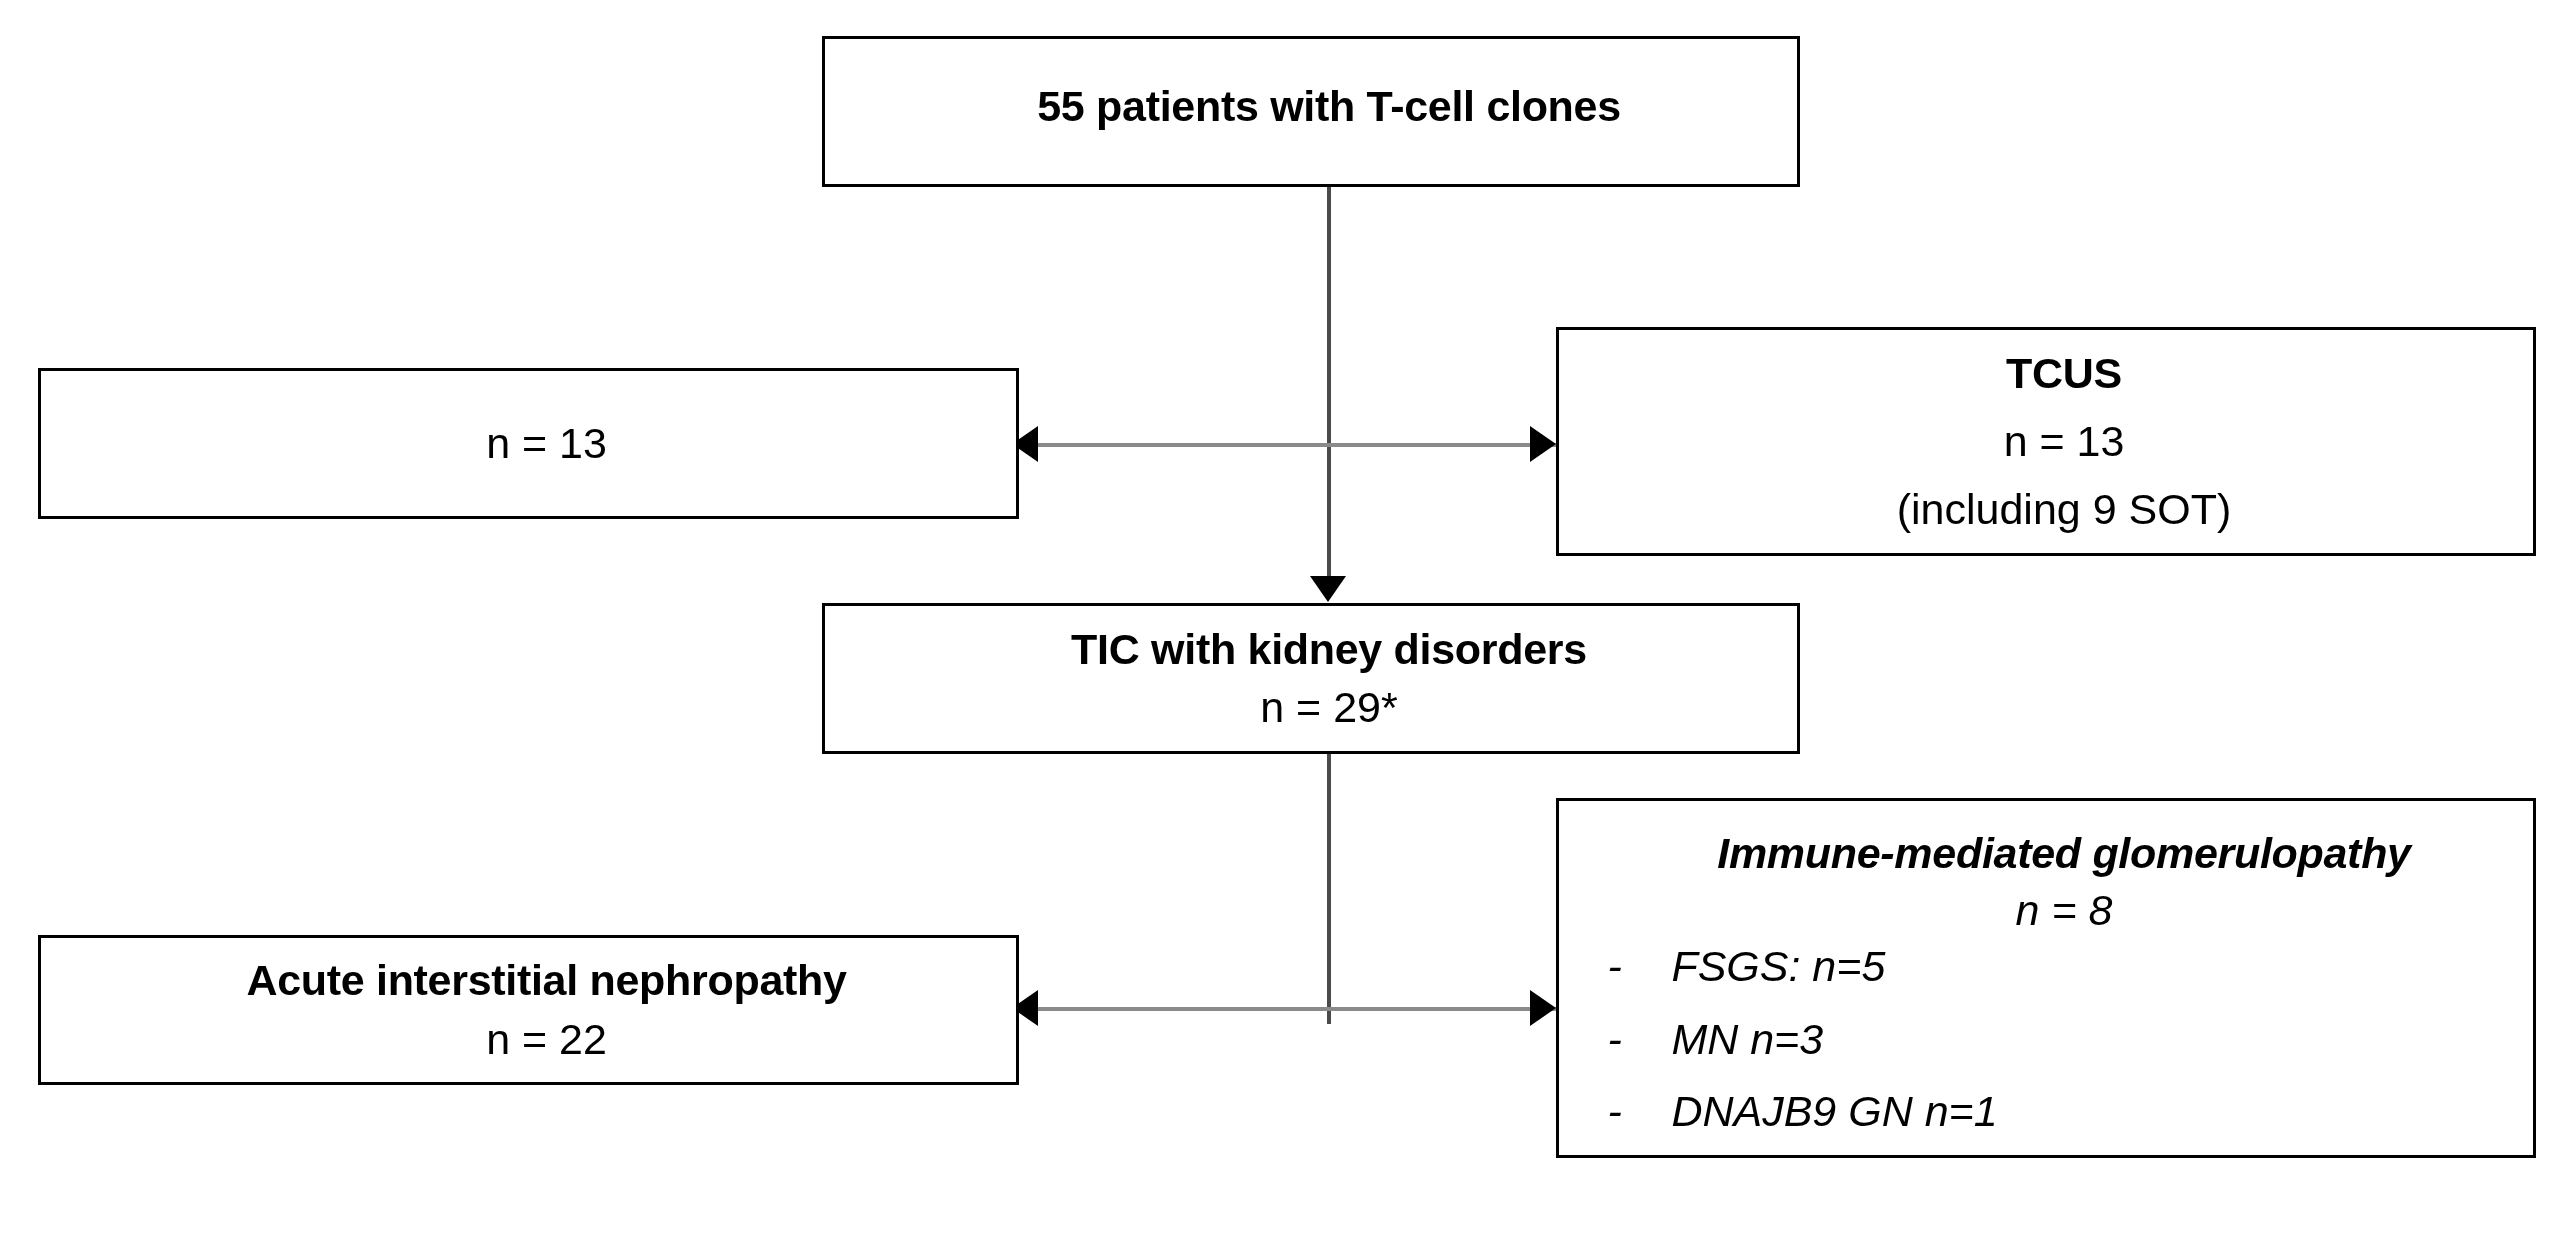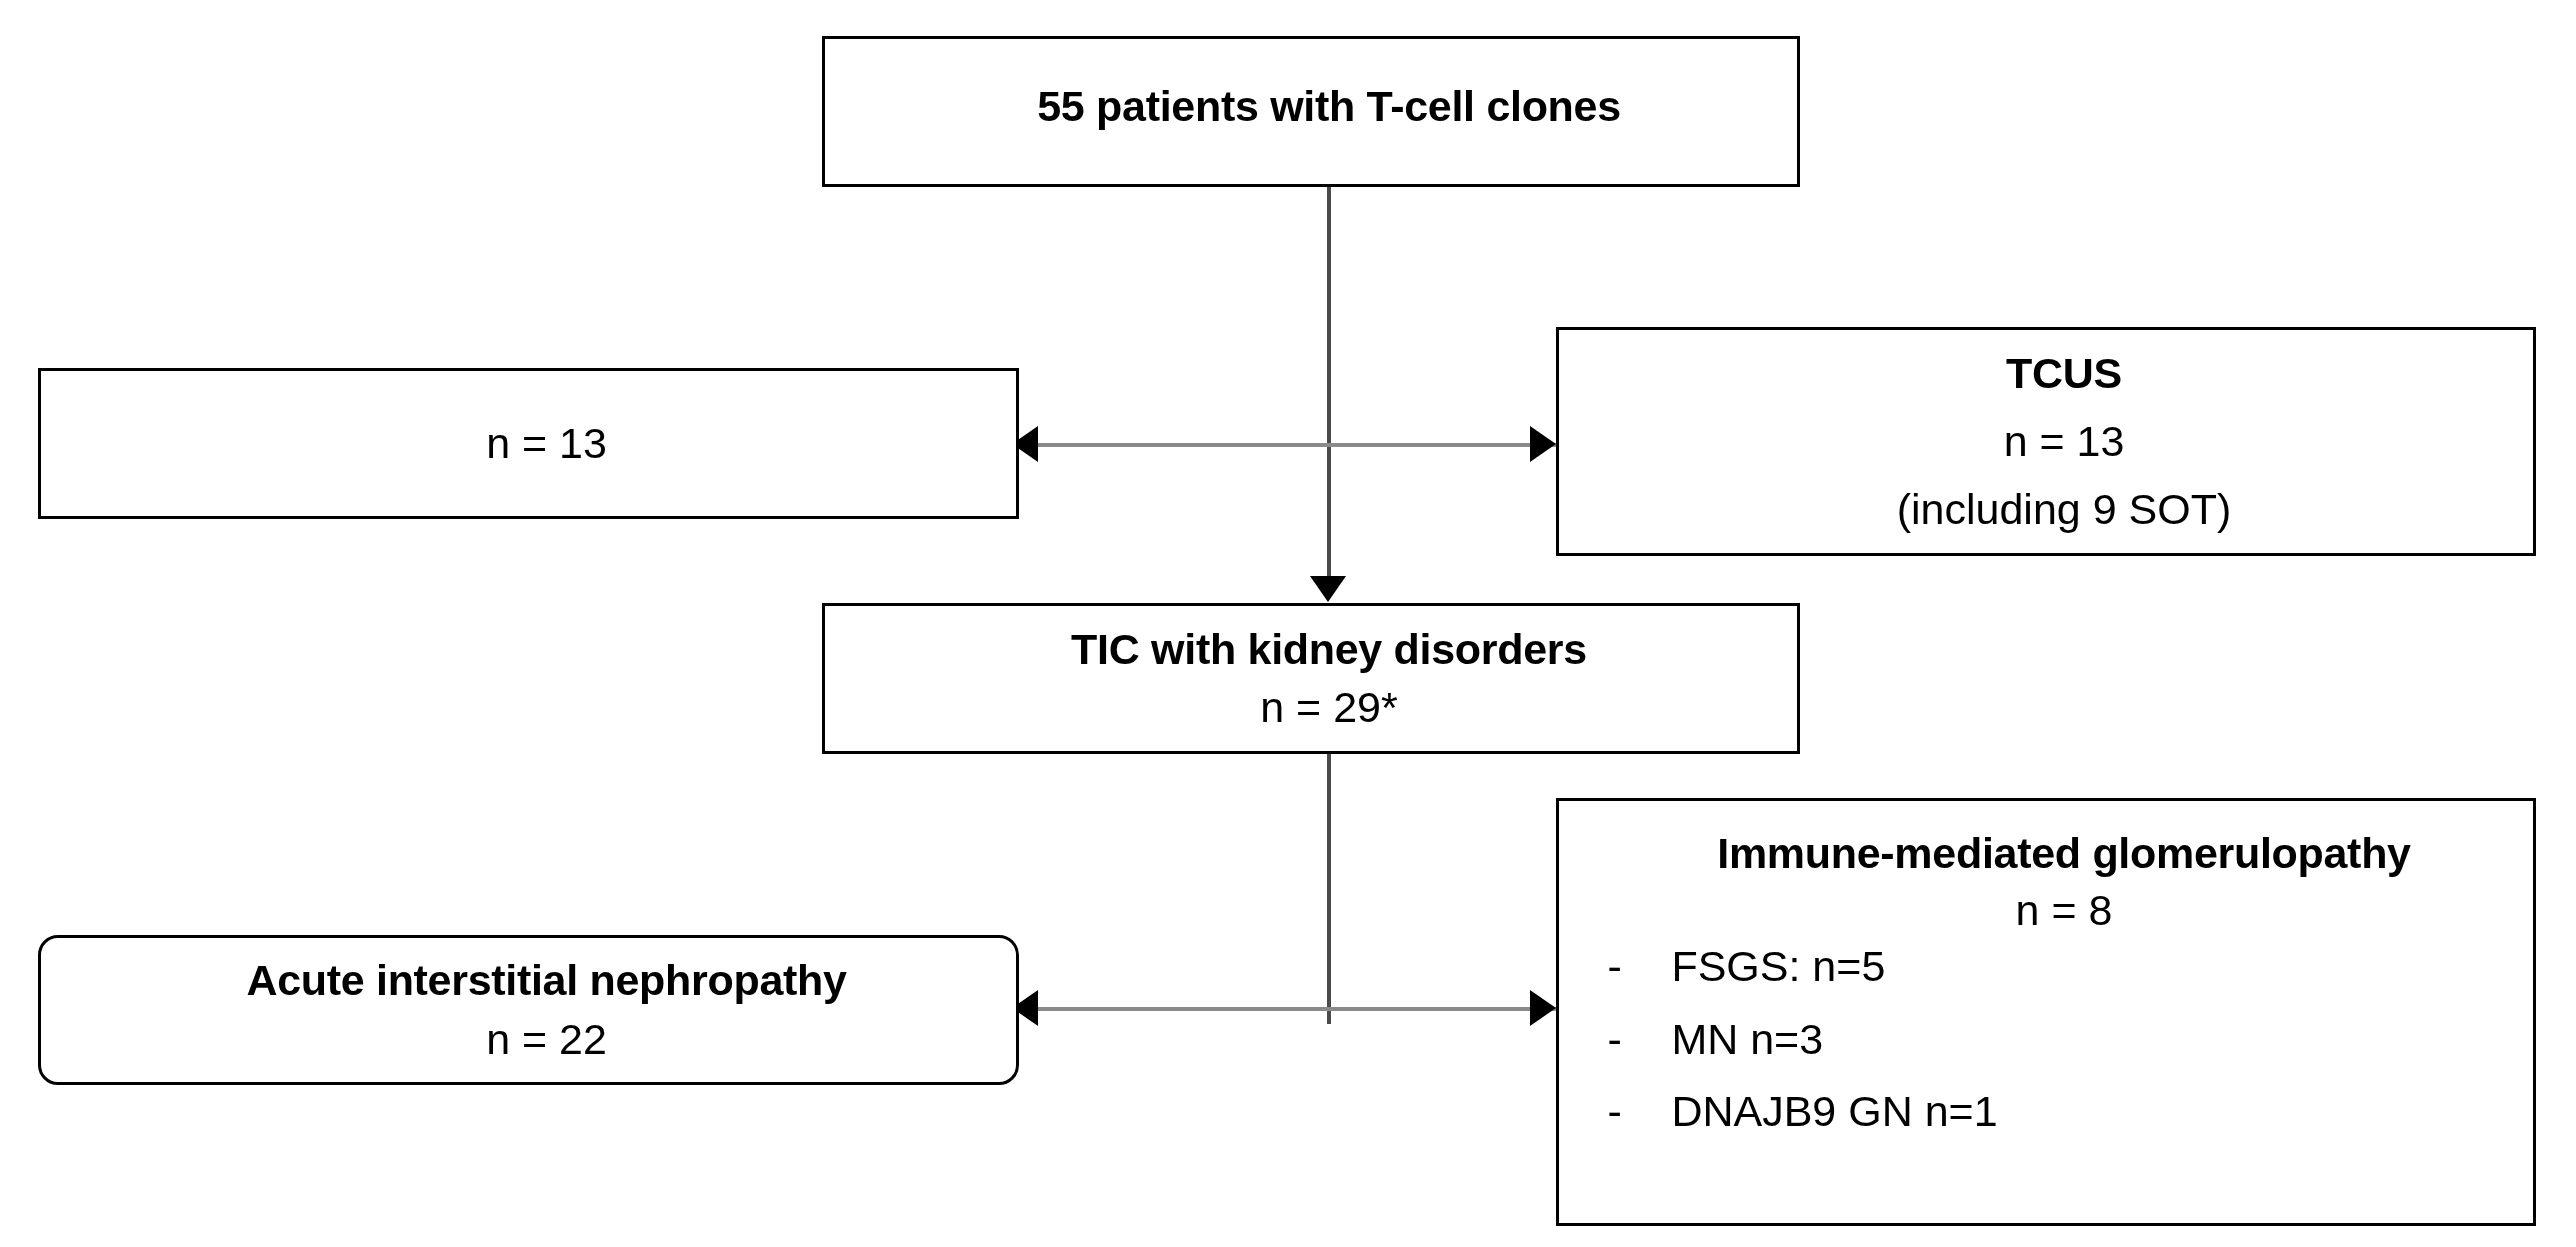--- a/index.html
+++ b/index.html
@@ -42,23 +42,23 @@
     font-size: 43px;
     line-height: 1.14;
     text-align: center;
     white-space: nowrap;
   }
   
   #node-root        { left: 822px; top:   36px; width: 978px; height: 151px; }
   #node-no-kidney   { left:   38px; top:  368px; width: 981px; height: 151px; }
   #node-tcus        { left: 1556px; top:  327px; width: 980px; height: 229px; }
   #node-with-kidney { left: 822px; top:  603px; width: 978px; height: 151px; }
-  #node-ain         { left:   38px; top: 935px; width: 981px; height: 150px; border-radius: 20px; }
-  #node-img         { left: 1556px; top: 798px; width: 980px; height: 428px;
-                      justify-content: flex-start; padding-top: 28px; }
+  #node-ain         { left:   38px; top: 935px; width: 981px; height: 150px; }
+  #node-img         { left: 1556px; top: 798px; width: 980px; height: 360px;
+                      justify-content: flex-start; padding-top: 28px; font-style: italic; }
 
   #node-root .title,
   #node-no-kidney .title,
   #node-with-kidney .title,
   #node-ain .title { margin-bottom: 9.7px; }
 
   #node-tcus .title   { margin-bottom: 19.3px; }
   #node-tcus .line    { margin-bottom: 19.3px; }
   #node-tcus .line:last-child { margin-bottom: 0; }
 

